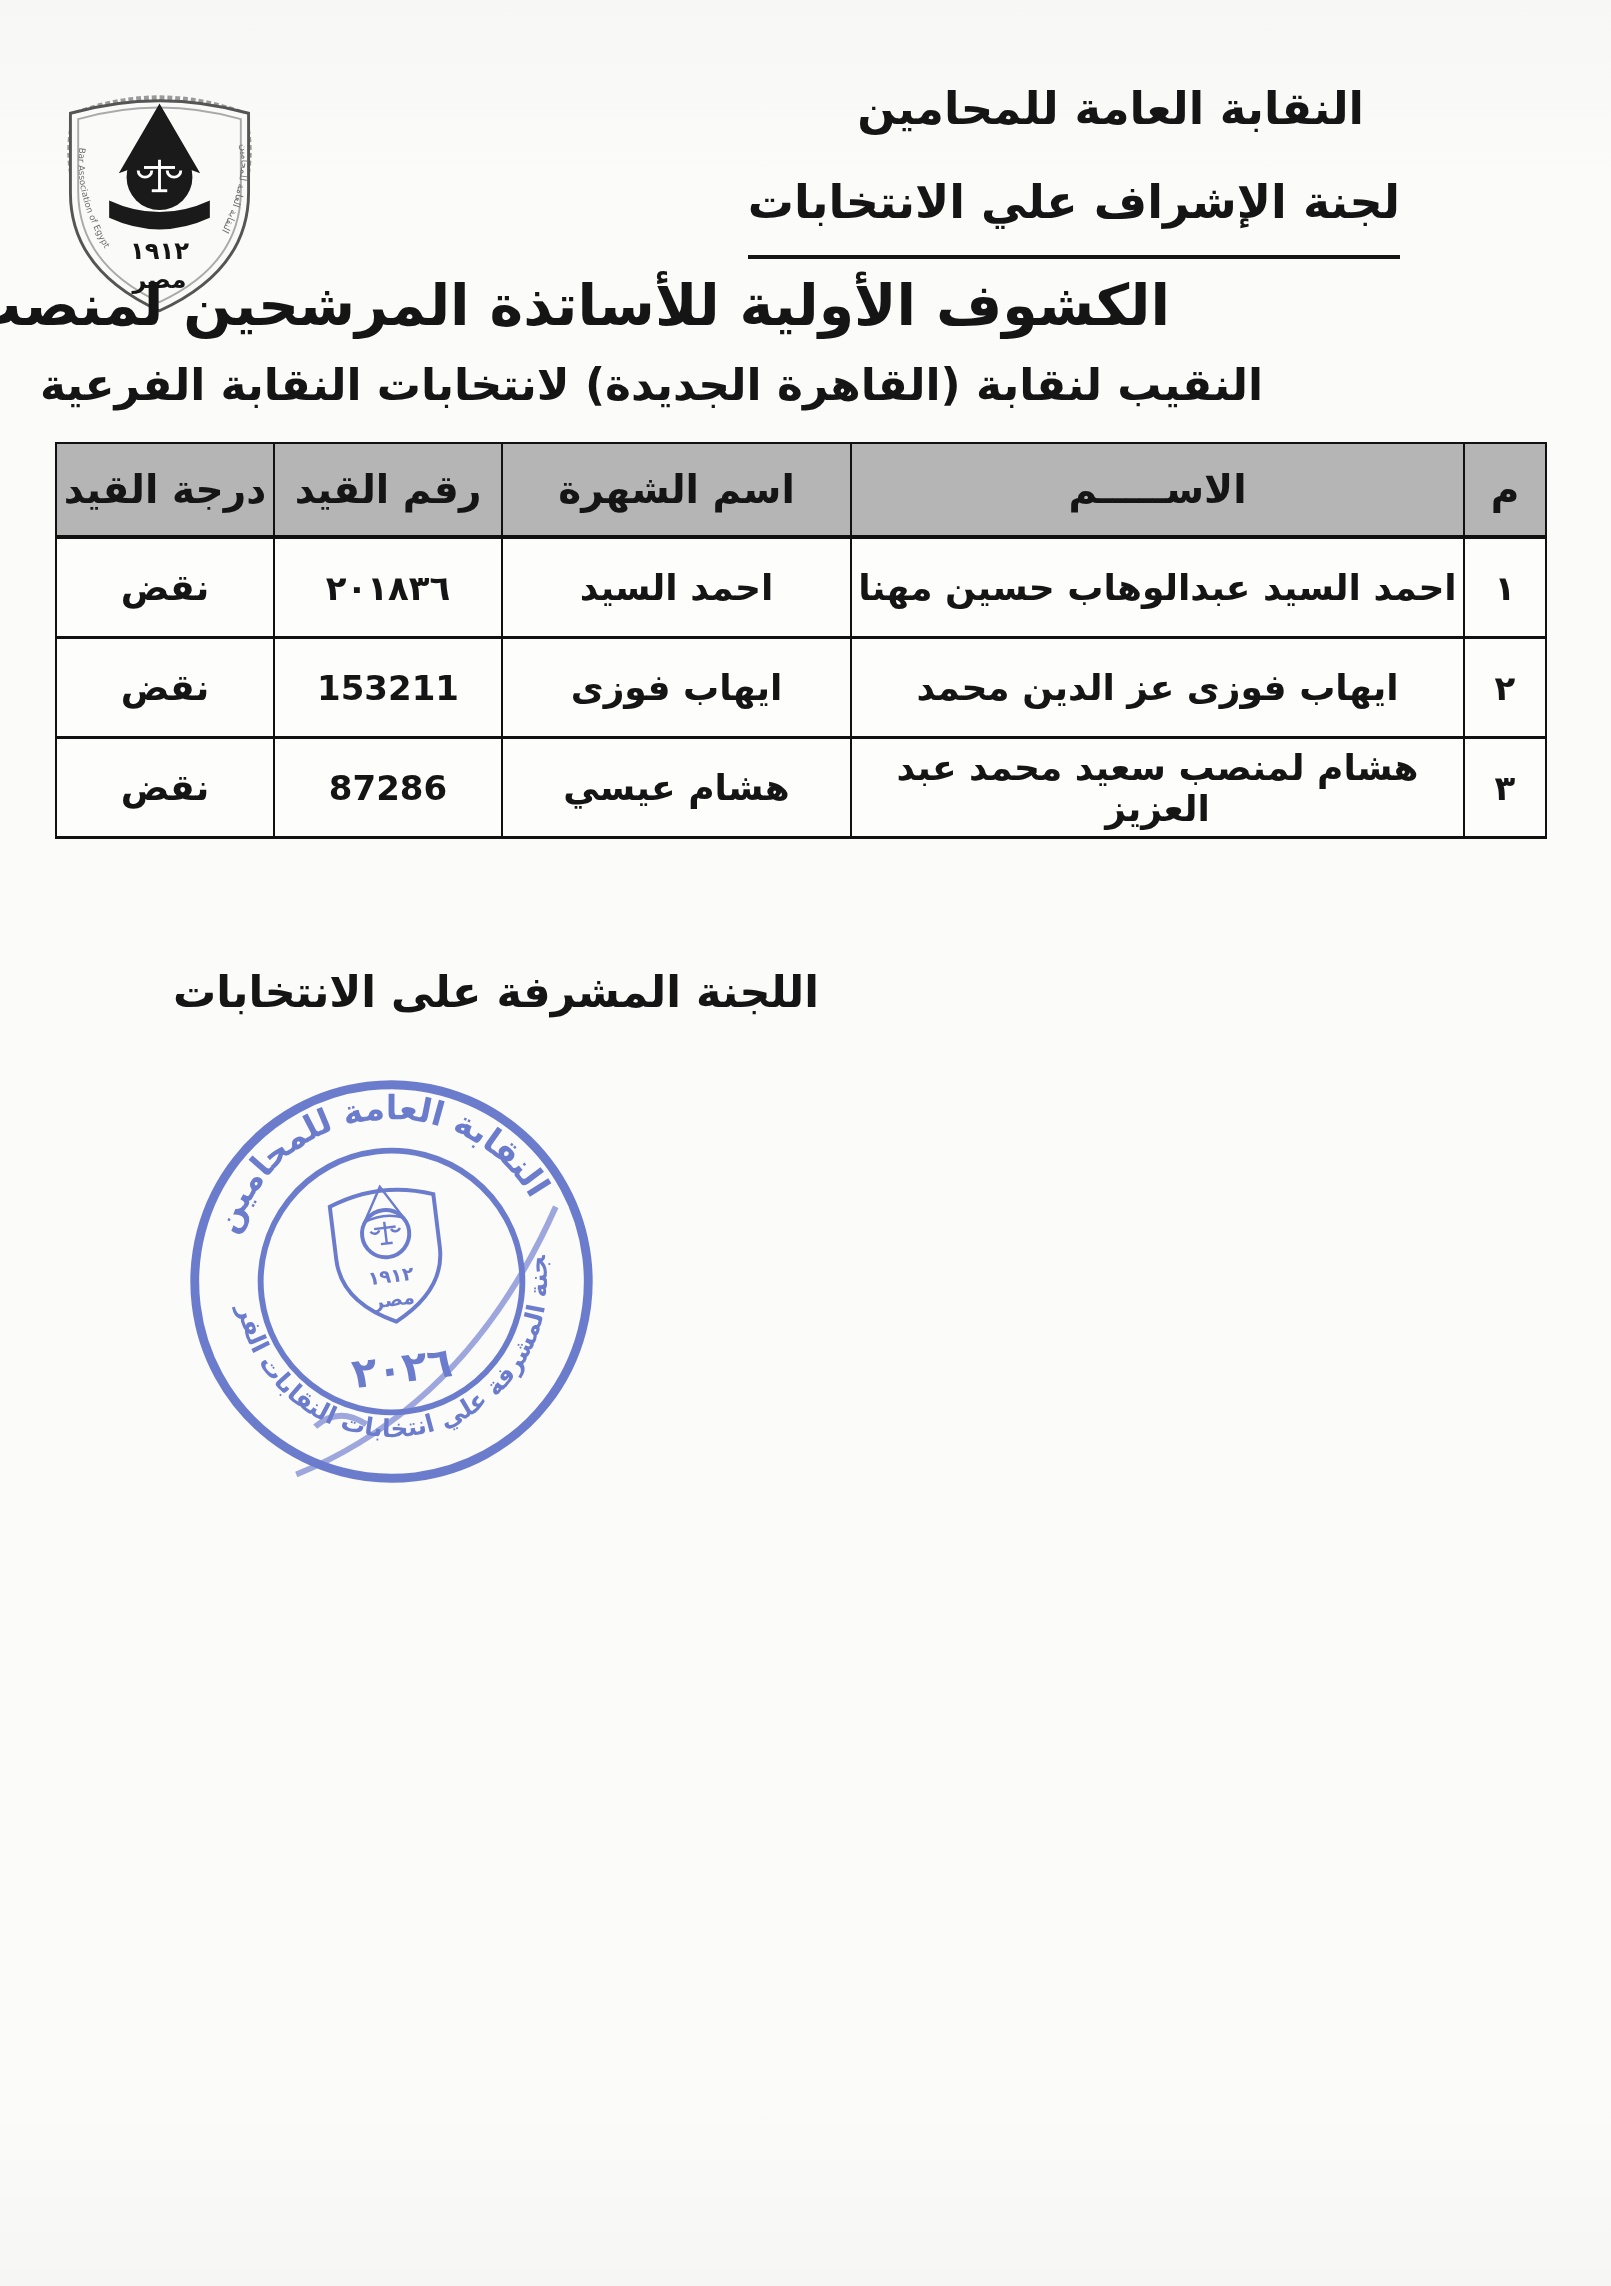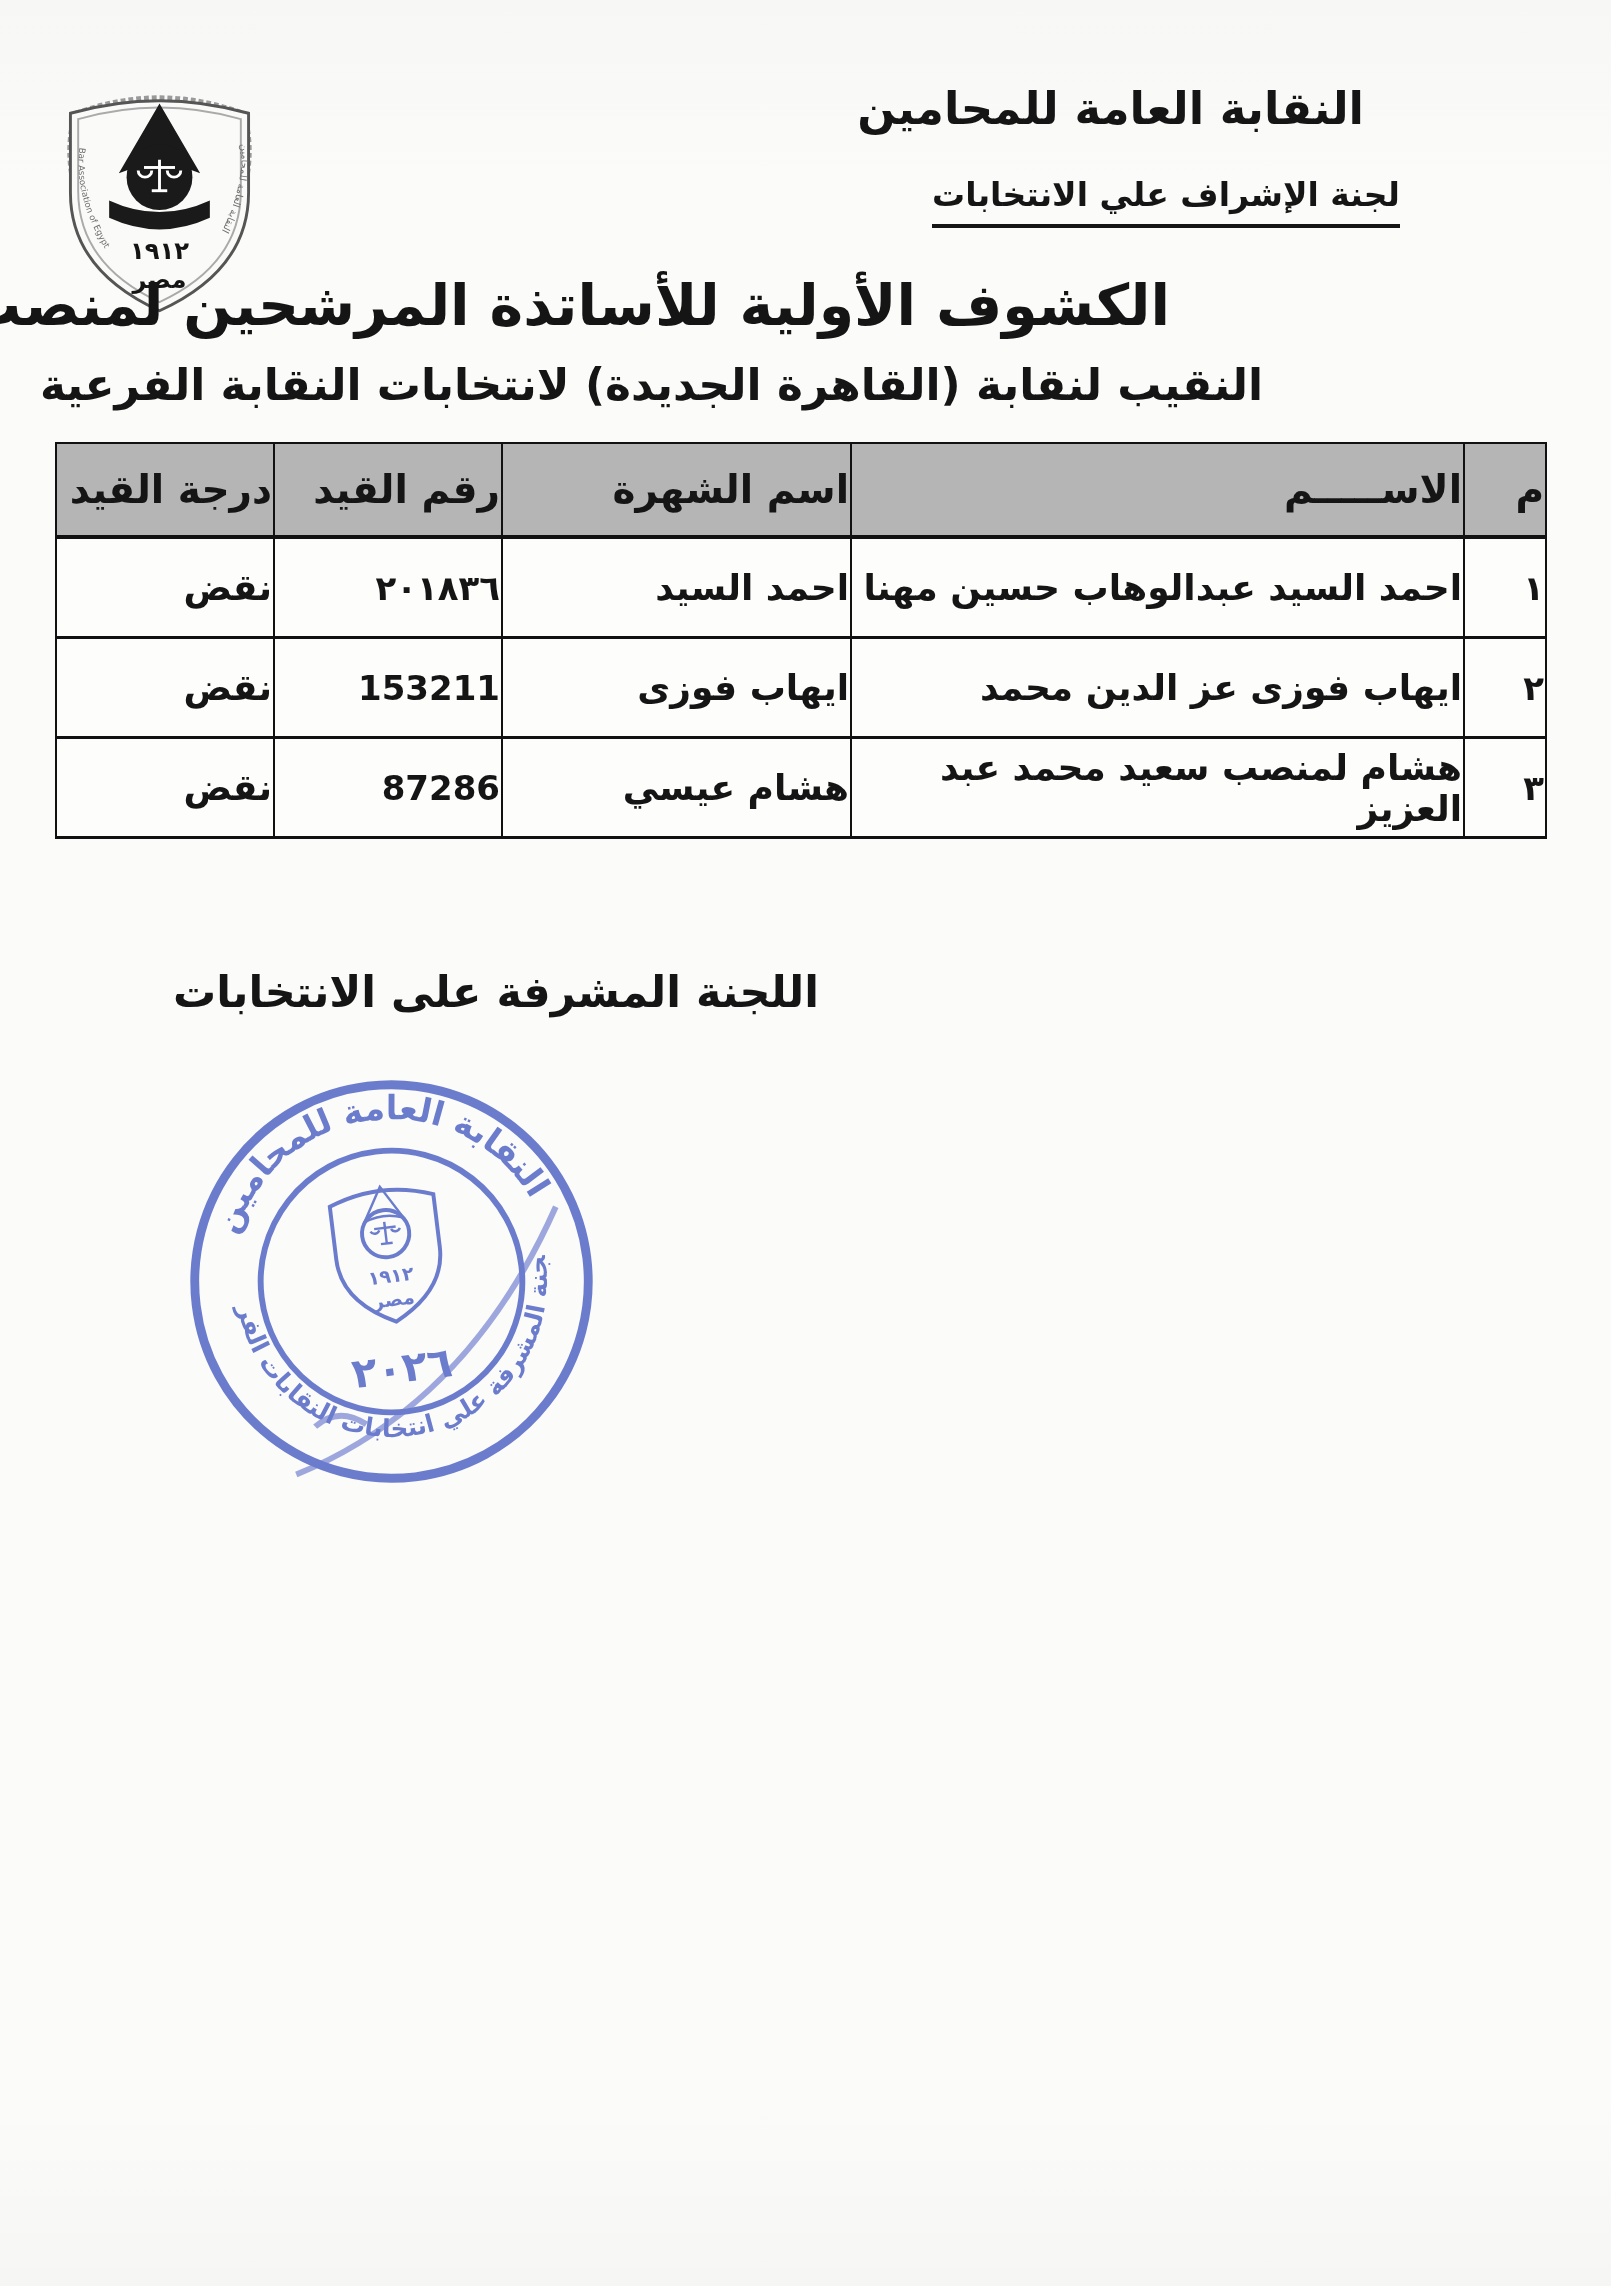--- a/index.html
+++ b/index.html
@@ -13,31 +13,31 @@
     background:#f8f8f6;
     font-family:"DejaVu Sans",sans-serif;
     color:var(--ink);
   }
   .paper-sheet{position:absolute;inset:0;background:linear-gradient(180deg,#f7f7f5 0%,#fbfbf9 8%,#fbfbf9 92%,#f6f6f4 100%);}
   .hline{
     position:absolute;direction:rtl;white-space:nowrap;
     font-weight:bold;color:var(--ink);letter-spacing:0px;
   }
   .h-org{top:82px;right:248px;font-size:45px;}
-  .h-committee{top:175px;right:212px;font-size:33px;border-bottom:4.9px solid var(--ink);padding-bottom:10px;}
+  .h-committee{top:175px;right:212px;font-size:46px;border-bottom:4.9px solid var(--ink);padding-bottom:26px;}
   .h-list{top:272px;right:442px;font-size:57px;}
   .h-pos{top:359px;right:349px;font-size:44px;margin-left:20px;}
 
   table.roster{
     position:absolute;top:442px;left:55px;width:1490px;
     border-collapse:collapse;direction:rtl;table-layout:fixed;
     background:#fdfdfc;
   }
   table.roster th,table.roster td{
-    border:2.9px solid #111;text-align:right;vertical-align:middle;
+    border:2.9px solid #111;text-align:center;vertical-align:middle;
     font-weight:bold;color:var(--ink);overflow:hidden;
   }
   table.roster thead th{
     background:var(--header-bg);
     height:89px;font-size:39px;border-bottom-width:4.9px;
   }
   table.roster tbody td{
     height:95px;font-size:36px;border-top-width:3.9px;border-bottom-width:3.9px;
   }
   .num-cell{font-size:34px !important;}

